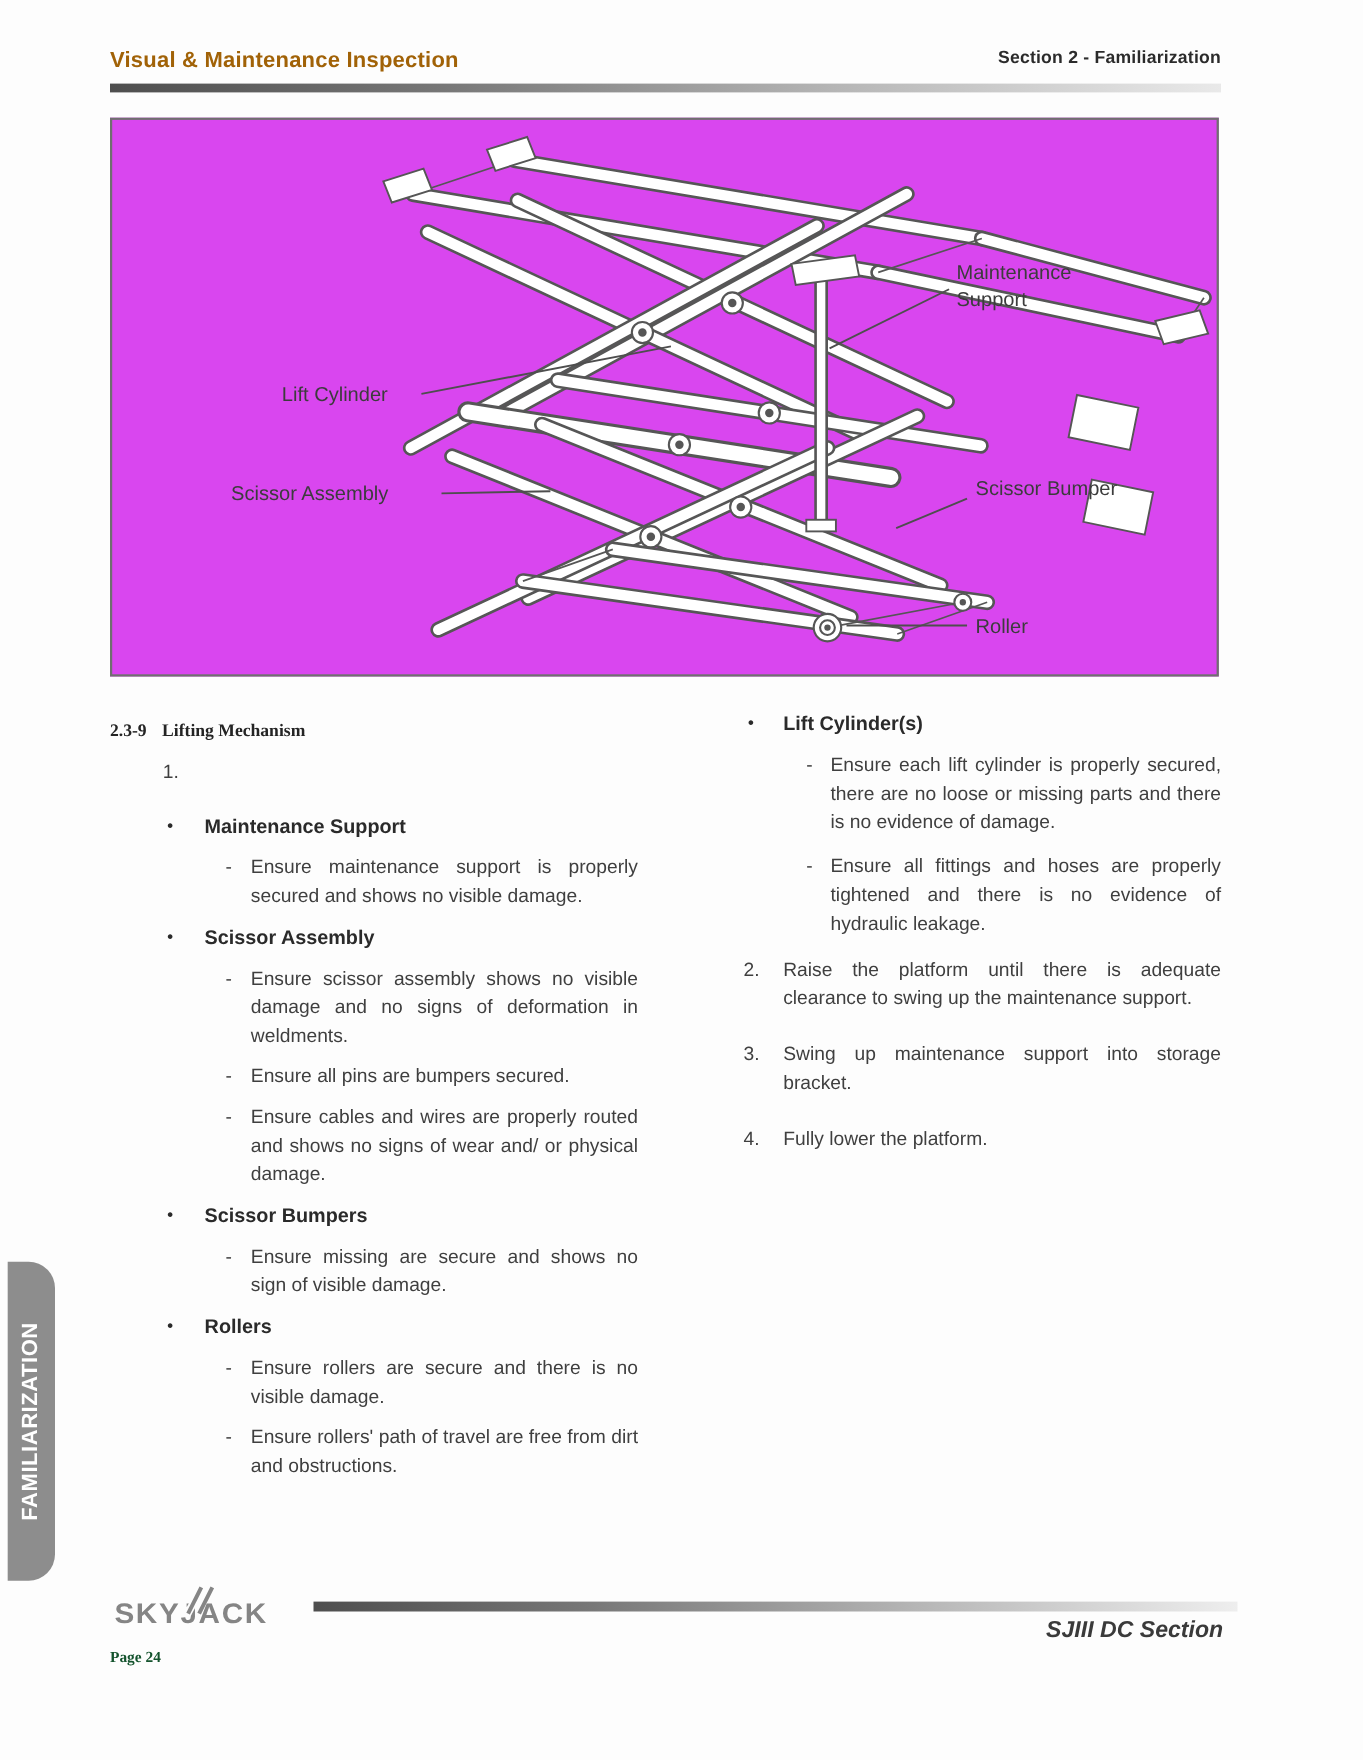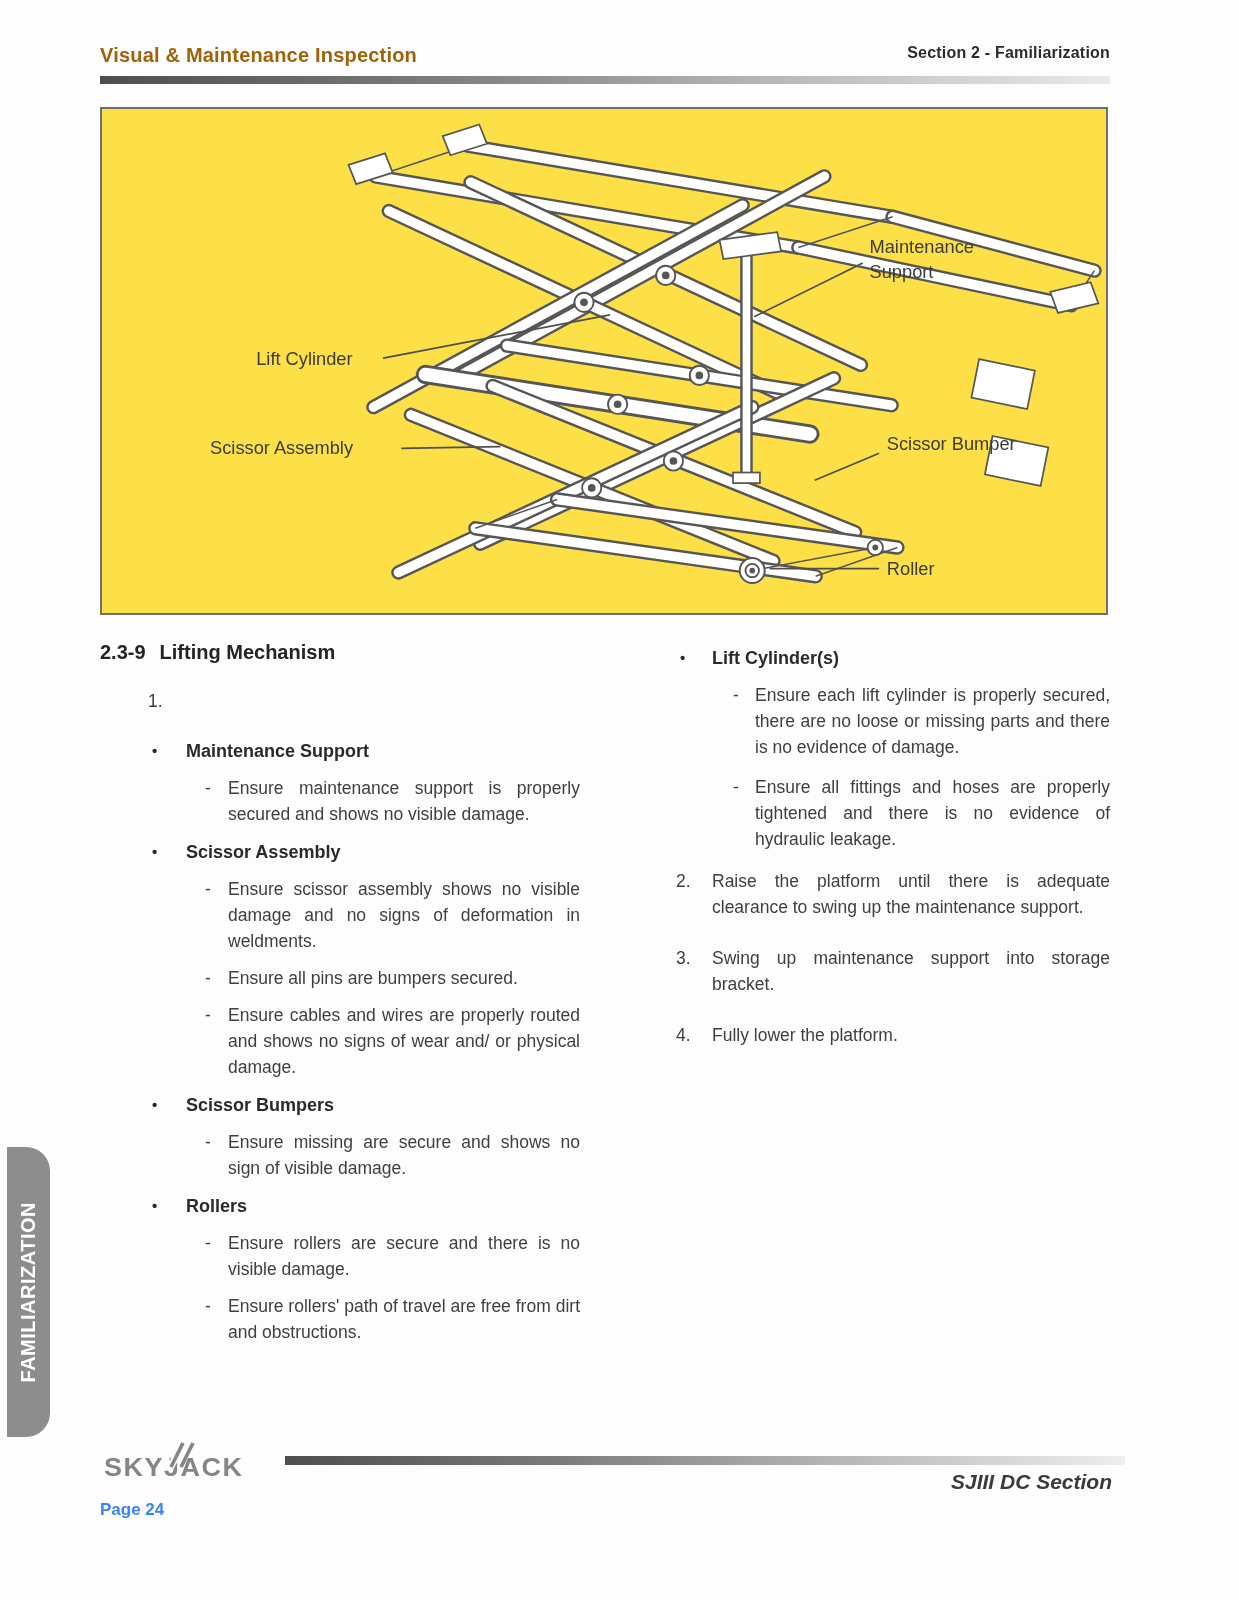--- a/index.html
+++ b/index.html
@@ -7,36 +7,36 @@
     position:relative;width:1239px;height:1600px;background:#fdfdfd;
     font-family:"Liberation Sans",sans-serif;color:#3f3f3f;overflow:hidden;
     margin:0 auto;
   }
   
   .hdr-left{position:absolute;left:100px;top:44px;font-size:20px;font-weight:bold;color:#a16207;letter-spacing:.2px;}
   .hdr-right{position:absolute;right:129px;top:44px;font-size:16px;font-weight:bold;color:#2b2b2b;letter-spacing:.2px;}
   .hdr-rule{position:absolute;left:100px;top:76px;width:1010px;height:8px;
     background:linear-gradient(to right,#4e4e4e 0%,#777 30%,#b5b5b5 65%,#e9e9e9 100%);}
   
-  .frame{position:absolute;left:100px;top:107px;width:1008px;height:508px;border:2px solid #6f6f6f;background:#fde047;box-sizing:border-box;padding-left:35px;}
+  .frame{position:absolute;left:100px;top:107px;width:1008px;height:508px;border:2px solid #6f6f6f;background:#d946ef;box-sizing:border-box;padding-left:35px;}
   .frame svg{display:block;width:100%;height:100%;}
   .bo{stroke:#565656;stroke-width:15;stroke-linecap:round;fill:none;}
   .bi{stroke:#ffffff;stroke-width:10;stroke-linecap:round;fill:none;}
   .bo2{stroke:#565656;stroke-width:20;stroke-linecap:round;fill:none;}
   .bi2{stroke:#ffffff;stroke-width:14;stroke-linecap:round;fill:none;}
   .bo3{stroke:#565656;stroke-width:13;stroke-linecap:square;fill:none;}
   .bi3{stroke:#ffffff;stroke-width:8;stroke-linecap:square;fill:none;}
   .thin{stroke:#565656;stroke-width:1.6;fill:none;}
   .plate{fill:#fff;stroke:#565656;stroke-width:1.8;}
   .pivot-o{fill:#fff;stroke:#565656;stroke-width:2;}
   .pivot-i{fill:#565656;stroke:none;}
   .leader{stroke:#4e4e4e;stroke-width:1.8;}
   .dlabel{font-family:"Liberation Sans",sans-serif;font-size:19px;fill:#3c3c3c;}
   
-  .sec-head{position:absolute;left:100px;top:641px;font-size:20px;font-weight:bold;color:#242424;}
+  .sec-head{position:absolute;left:100px;top:656px;font-size:16px;font-weight:bold;color:#242424;font-family:Liberation Serif, serif;}
   .sec-head .num{margin-right:14px;}
   .col{position:absolute;font-size:17.5px;line-height:26px;}
   .col p{margin:0;text-align:justify;}
   .col-left{left:100px;top:688px;width:480px;}
   .col-right{left:672px;top:645px;width:438px;}
   .step{display:flex;}
   .col-left .step{padding-left:48px;}
   .col-left .step .marker{flex:0 0 40px;}
   .col-right .step{padding-left:4px;margin-top:25px;}
   .col-right .step .marker{flex:0 0 36px;}
@@ -59,21 +59,21 @@
     border-radius:0 24px 24px 0;display:flex;align-items:center;justify-content:center;}
   .side-tab span{writing-mode:vertical-rl;transform:rotate(180deg);color:#fff;font-weight:bold;
     font-size:20px;letter-spacing:.5px;white-space:nowrap;}
   
   .logo{position:absolute;left:104px;top:1452px;width:180px;height:34px;}
   .logo .word{font-size:27px;font-weight:bold;color:#858585;letter-spacing:1.5px;transform:scaleY(.95);display:inline-block;}
   .logo svg{position:absolute;left:58px;top:-12px;}
   .ftr-rule{position:absolute;left:285px;top:1456px;width:840px;height:9px;
     background:linear-gradient(to right,#4e4e4e 0%,#777 30%,#b5b5b5 65%,#eee 100%);}
   .ftr-model{position:absolute;right:127px;top:1470px;font-size:21px;font-weight:bold;font-style:italic;color:#3a3a3a;}
-  .ftr-page{position:absolute;left:100px;top:1500px;font-size:17px;font-weight:bold;color:#3b82f6;}
+  .ftr-page{position:absolute;left:100px;top:1500px;font-size:14px;font-weight:bold;color:#14532d;font-family:Liberation Serif, serif;}
   .ftr-disc{position:absolute;left:250px;top:1508px;width:790px;text-align:center;font-size:13.5px;color:#6e6e6e;font-weight:bold;}
   .ftr-disc .l2{margin-top:16px;}
 </style>
 </head>
 <body>
 
 <div class="page">
 
   <div class="hdr-left">Visual &amp; Maintenance Inspection</div>
   <div class="hdr-right">Section 2 - Familiarization</div>

